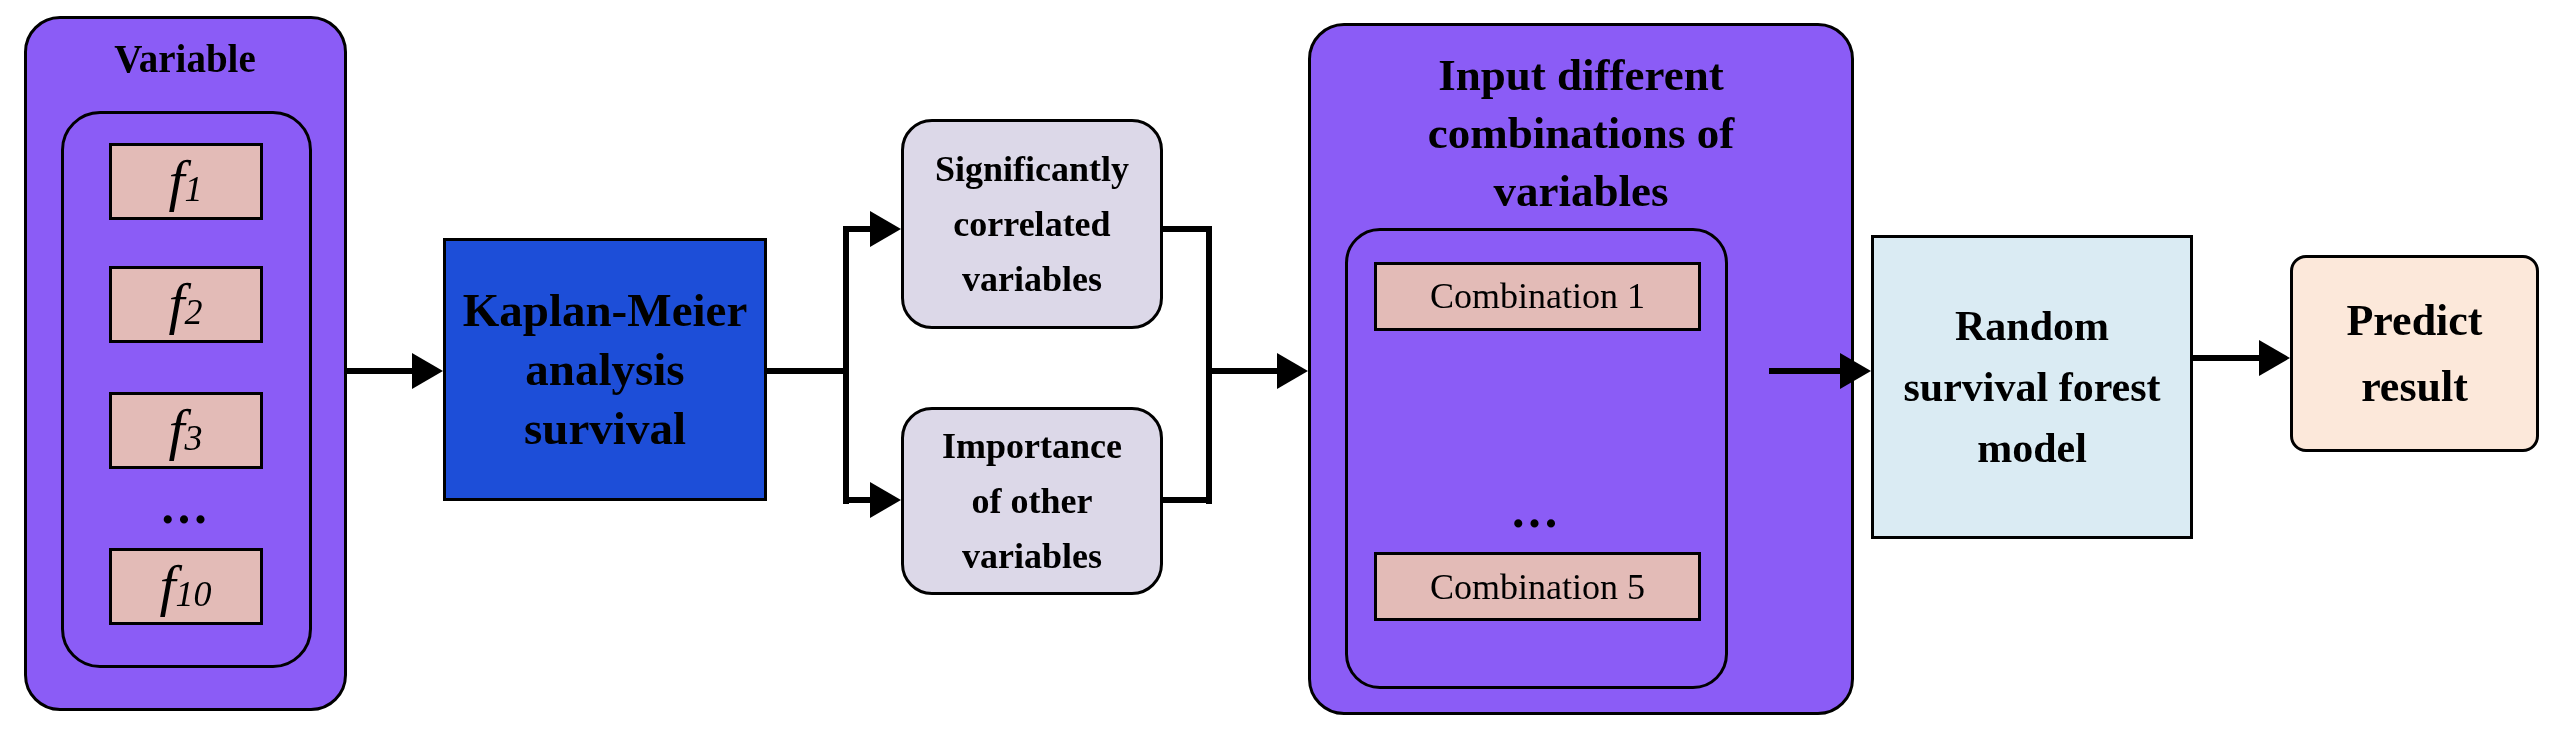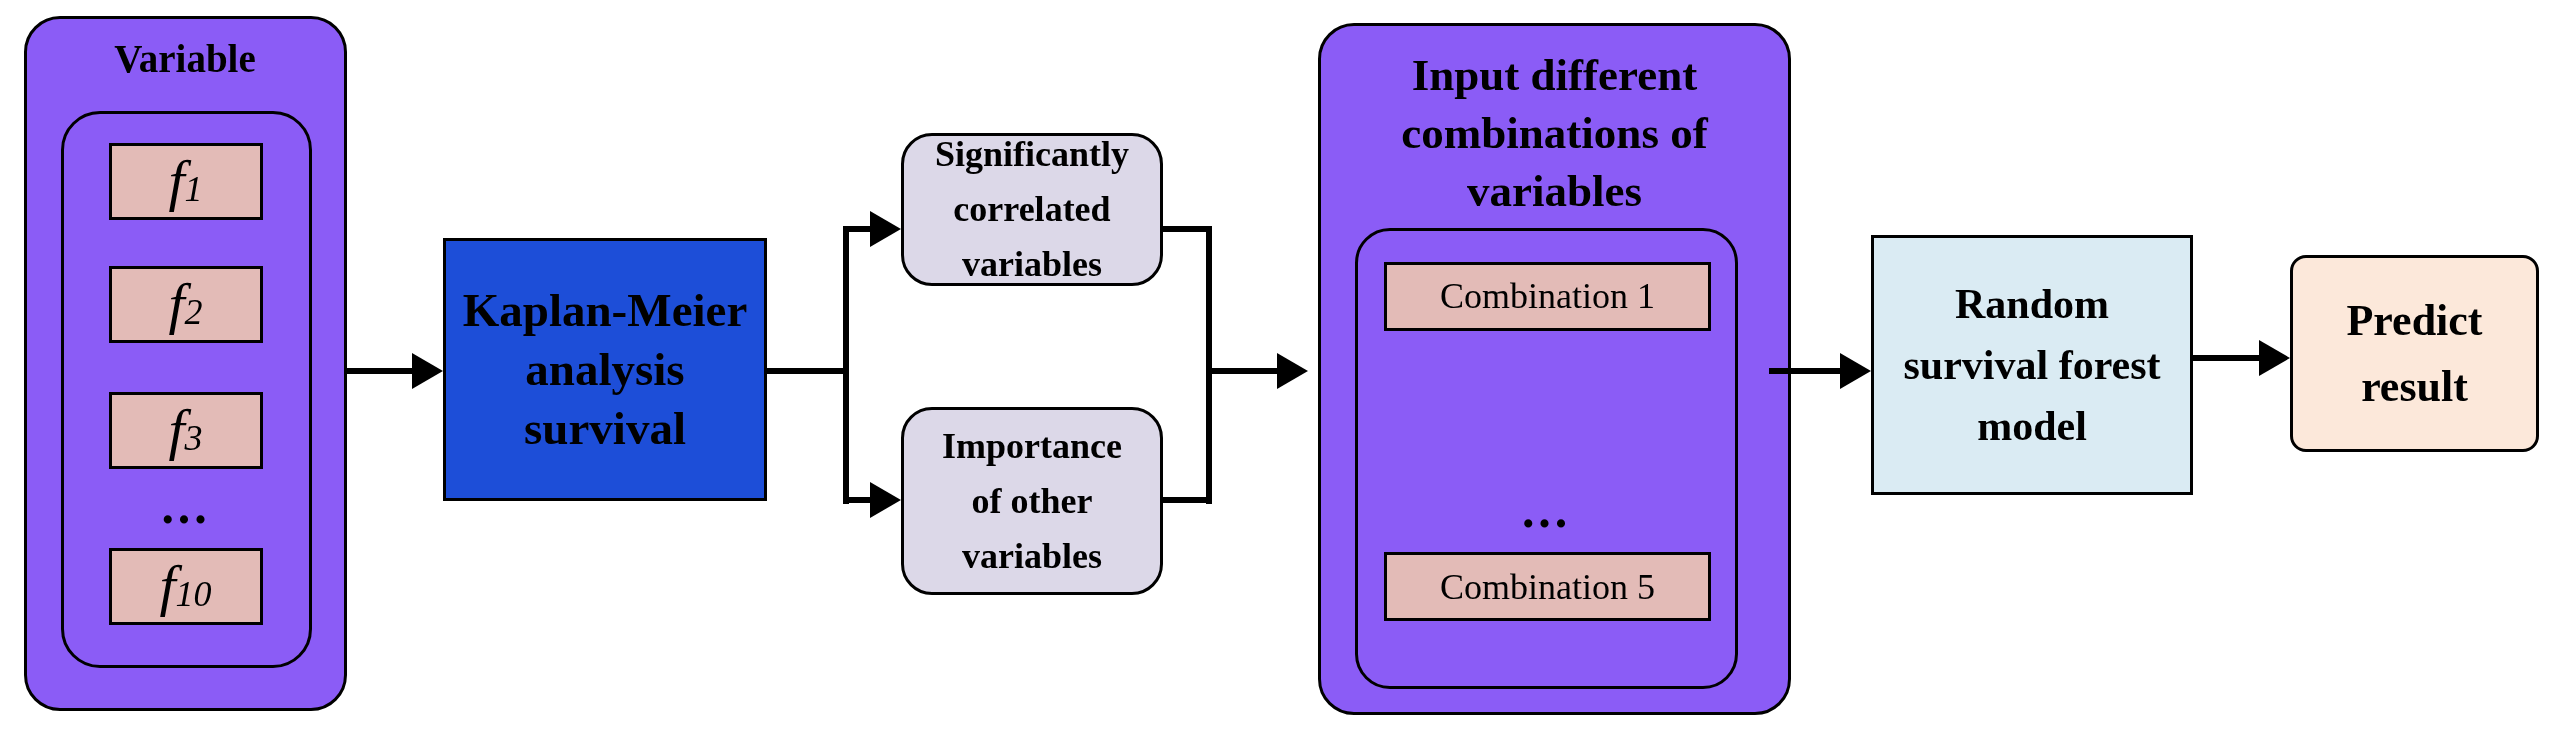--- a/index.html
+++ b/index.html
@@ -84,55 +84,55 @@
     <div class="km-text">survival</div>
   </div>
 
   <div class="shaft" style="left:767px;top:368px;width:79px;"></div>
   <div class="vline" style="left:843px;top:226px;height:278px;"></div>
   <div class="shaft" style="left:843px;top:226px;width:31px;"></div>
   <div class="ahead" style="left:870px;top:211px;"></div>
   <div class="shaft" style="left:843px;top:497px;width:31px;"></div>
   <div class="ahead" style="left:870px;top:482px;"></div>
 
-  <div class="box lav rounded-md" style="left:901px;top:133px;width:262px;height:153px;">
+  <div class="box lav rounded-md" style="left:901px;top:119px;width:262px;height:210px;">
     <div class="lav-text">Significantly</div>
     <div class="lav-text">correlated</div>
     <div class="lav-text">variables</div>
   </div>
 
   <div class="box lav rounded-md" style="left:901px;top:407px;width:262px;height:188px;">
     <div class="lav-text">Importance</div>
     <div class="lav-text">of other</div>
     <div class="lav-text">variables</div>
   </div>
 
   <div class="shaft" style="left:1163px;top:226px;width:49px;"></div>
   <div class="shaft" style="left:1163px;top:497px;width:49px;"></div>
   <div class="vline" style="left:1206px;top:226px;height:278px;"></div>
   <div class="shaft" style="left:1206px;top:368px;width:73px;"></div>
   <div class="ahead" style="left:1277px;top:353px;"></div>
 
-  <div class="panel rounded-lg" style="left:1308px;top:23px;width:473px;height:692px;margin-left:10px;">
+  <div class="panel rounded-lg" style="left:1308px;top:23px;width:546px;height:692px;">
     <div class="input-title">
       <div>Input different</div>
       <div>combinations of</div>
       <div>variables</div>
     </div>
     <div class="panel" style="left:34px;top:202px;width:383px;height:461px;border-radius:35px;">
       <div class="small-box pink combo-box" style="top:30.5px;">Combination 1</div>
       <div class="ellipsis" style="top:254px;">...</div>
       <div class="small-box pink combo-box" style="top:321px;">Combination 5</div>
     </div>
   </div>
 
   <div class="shaft" style="left:1769px;top:368px;width:73px;"></div>
   <div class="ahead" style="left:1840px;top:353px;"></div>
 
-  <div class="box blue" style="left:1871px;top:235px;width:322px;height:260px;">
+  <div class="box blue" style="left:1871px;top:235px;width:322px;height:304px;">
     <div class="rsf-text">Random</div>
     <div class="rsf-text">survival forest</div>
     <div class="rsf-text">model</div>
   </div>
 
   <div class="shaft" style="left:2193px;top:355px;width:69px;"></div>
   <div class="ahead" style="left:2259px;top:340px;"></div>
 
   <div class="box peach" style="left:2290px;top:255px;width:249px;height:197px;border-radius:16px;">
     <div class="predict-text">Predict</div>

